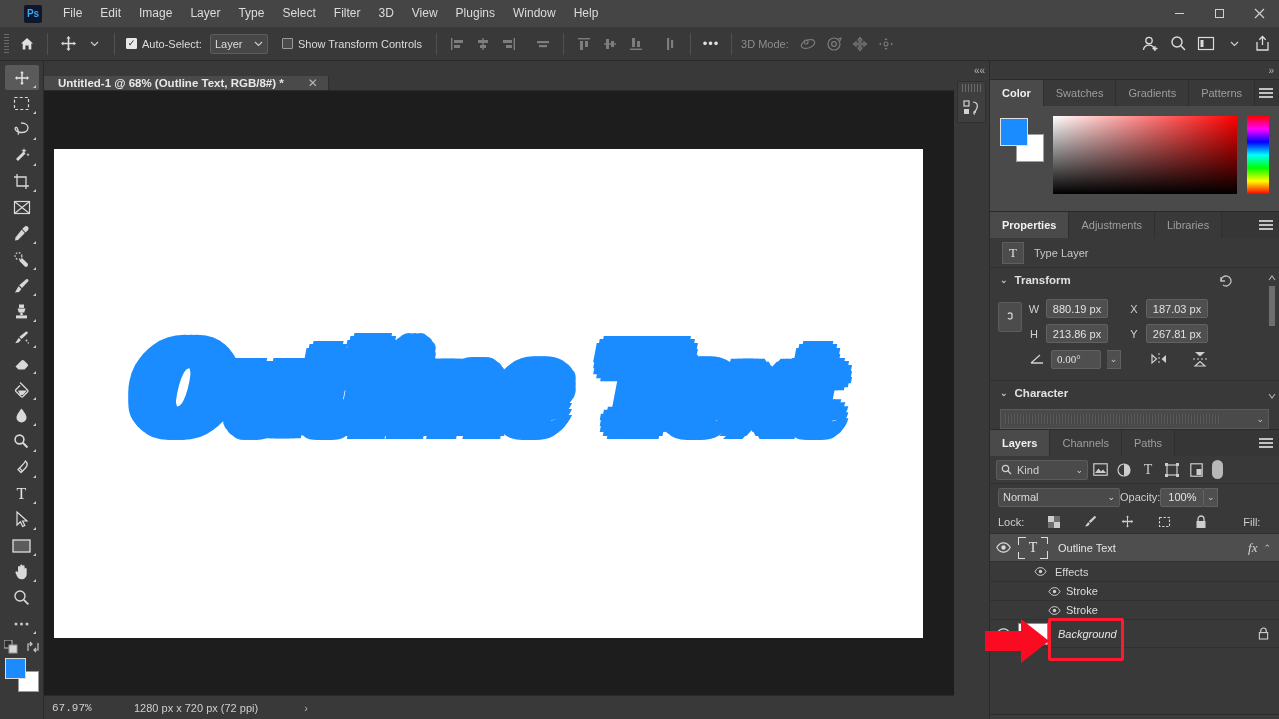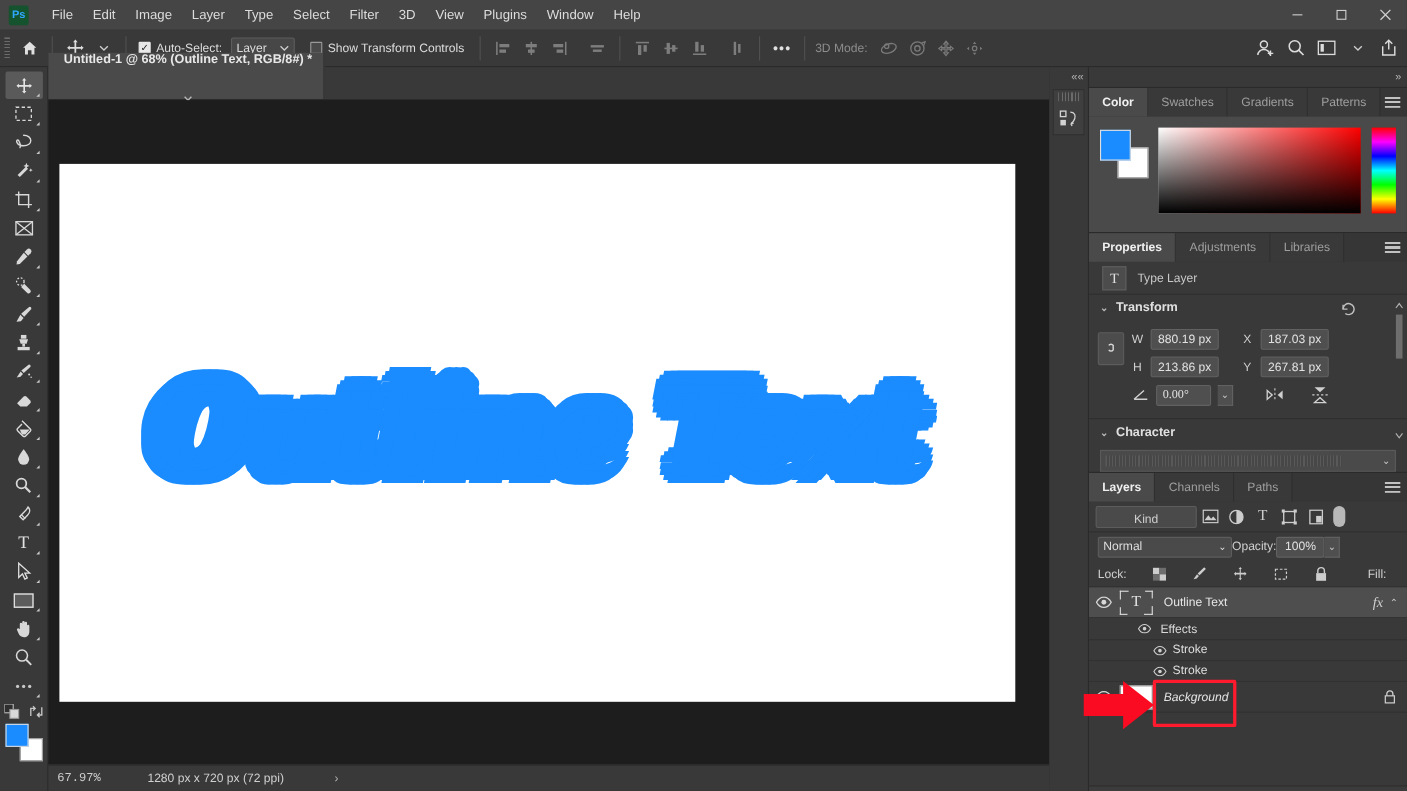--- a/index.html
+++ b/index.html
@@ -13,22 +13,22 @@
     -webkit-font-smoothing: antialiased;
   }
   .app { position: relative; width: 1279px; height: 719px; }
 
   
   .titlebar {
     position: absolute; left: 0; top: 0; width: 1279px; height: 27px;
     background: #454545; display: flex; align-items: center;
   }
   .ps-logo {
-    width: 18px; height: 18px; margin-left: 8px; margin-right: 12px;
-    background: #14532d; color: #31a8ff; font-size: 10px; font-weight: bold;
+    width: 18px; height: 18px; margin-left: 24px; margin-right: 12px;
+    background: #0f172a; color: #31a8ff; font-size: 10px; font-weight: bold;
     display: flex; align-items: center; justify-content: center;
     border-radius: 2px; font-family: "Liberation Sans", sans-serif;
   }
   .menubar { display: flex; align-items: center; height: 27px; }
   .menu-item {
     padding: 0 9px; height: 27px; line-height: 27px;
     font-size: 12px; color: #dcdcdc; cursor: default; white-space: nowrap;
   }
   .win-ctrls { position: absolute; right: 0; top: 0; display: flex; height: 27px; }
   .win-btn {
@@ -66,23 +66,23 @@
   .ob-right { position: absolute; right: 4px; display: flex; align-items: center; gap: 2px; }
   .disabled { opacity: 0.45; }
 
   
   .tabbar {
     position: absolute; left: 44px; top: 61px; width: 910px; height: 30px;
     background: #393939; border-bottom: 1px solid #2a2a2a;
     display: flex; align-items: flex-end;
   }
   .doc-tab {
-    height: 42px; display: flex; align-items: center; gap: 24px;
+    height: 14px; display: flex; align-items: center; gap: 24px;
     padding: 0 10px 0 14px; background: #4a4a4a; color: #e8e8e8;
-    font-size: 11.5px; font-weight: bold; border-right: 1px solid #2f2f2f; flex-direction: column;
+    font-size: 11.5px; font-weight: bold; border-right: 1px solid #2f2f2f;
   }
   .tab-close { color: #b8b8b8; font-size: 12px; font-weight: normal; }
 
   
   .toolbar {
     position: absolute; left: 0; top: 61px; width: 44px; height: 658px;
     background: #393939; border-right: 1px solid #2a2a2a;
     display: flex; flex-direction: column; align-items: center; padding-top: 4px;
   }
   .tool {
@@ -207,21 +207,21 @@
   .angle-row { display: flex; align-items: center; gap: 6px; padding-left: 40px; height: 26px; }
   .sel-sm { width: 14px; height: 19px; background: #4f4f4f; border: 1px solid #616161; border-left: none; display: flex; align-items: center; justify-content: center; color: #c8c8c8; font-size: 9px; }
   .char-sel { margin: 5px 10px 0 10px; height: 20px; background: #4a4a4a; border: 1px solid #5a5a5a; display: flex; align-items: center; justify-content: space-between; padding: 0 4px; }
   .char-sel .bar { width: 215px; height: 10px; background-image: repeating-linear-gradient(to right,#595959 0 1px,#474747 1px 3px); }
   .pscroll { position: absolute; right: 2px; top: 0; width: 10px; }
 
   
   .filter-row { height: 28px; display: flex; align-items: center; gap: 0; padding: 0 6px; border-bottom: 1px solid #2f2f2f; }
   .kind-sel {
     width: 92px; height: 20px; background: #4a4a4a; border: 1px solid #5c5c5c; border-radius: 2px;
-    display: flex; align-items: center; gap: 5px; padding: 0 4px; color: #cfcfcf; font-size: 11px; flex-direction: column;
+    display: flex; align-items: center; gap: 5px; padding: 0 4px; color: #cfcfcf; font-size: 11px;
   }
   .kind-sel .sp { flex: 1; }
   .fic { width: 24px; height: 22px; display: flex; align-items: center; justify-content: center; color: #cdcdcd; }
   .toggle-pill { width: 11px; height: 19px; border-radius: 6px; background: #b8b8b8; margin-left: 4px; }
   .blend-row { height: 26px; display: flex; align-items: center; gap: 0; padding: 0 8px; }
   .blend-sel {
     width: 122px; height: 19px; background: #4a4a4a; border: 1px solid #5c5c5c; border-radius: 2px;
     display: flex; align-items: center; justify-content: space-between; padding: 0 4px; color: #dcdcdc; font-size: 11px;
   }
   .lock-row { height: 24px; display: flex; align-items: center; gap: 24px; padding: 0 8px; border-bottom: 1px solid #2f2f2f; }

